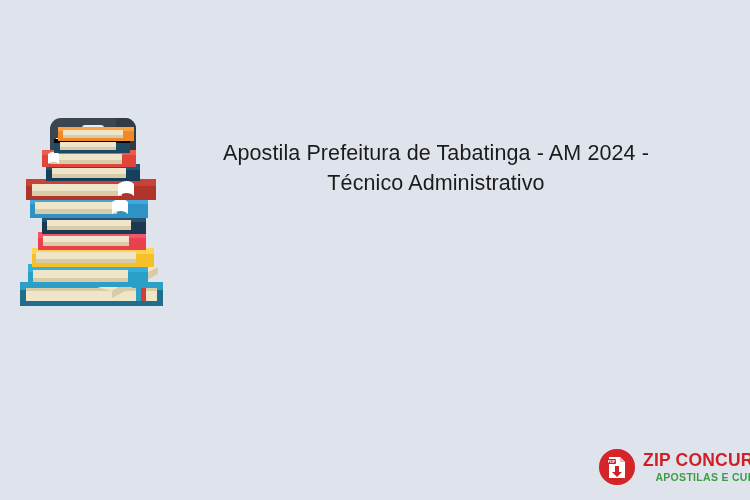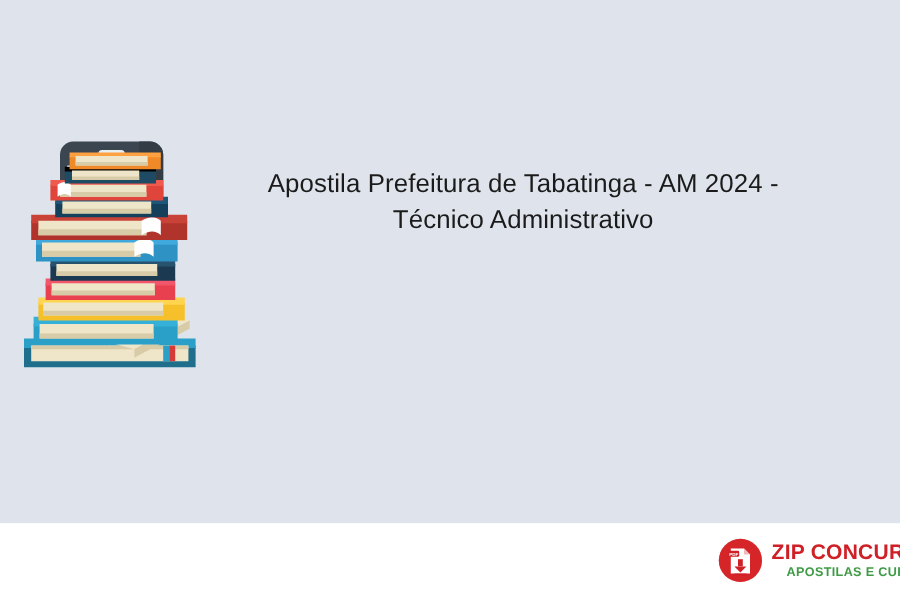--- a/index.html
+++ b/index.html
@@ -9,21 +9,21 @@
   body {
     width: 750px;
     height: 500px;
     overflow: hidden;
     font-family: "Liberation Sans", sans-serif;
   }
 
   #banner {
     position: relative;
     width: 750px;
-    height: 436px;
+    height: 500px;
     background: #dfe4ec;
   }
 
   
   #illustration {
     position: absolute;
     left: 8px;
     top: 112px;
     width: 170px;
     height: 205px;

